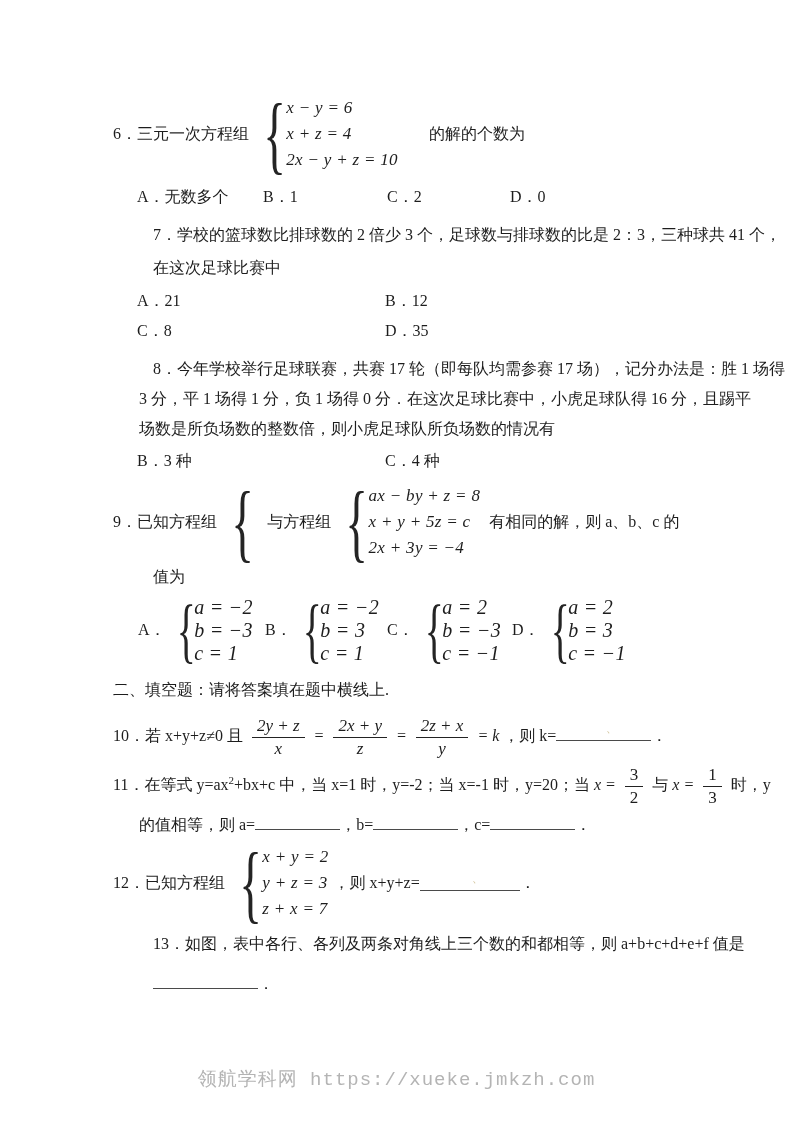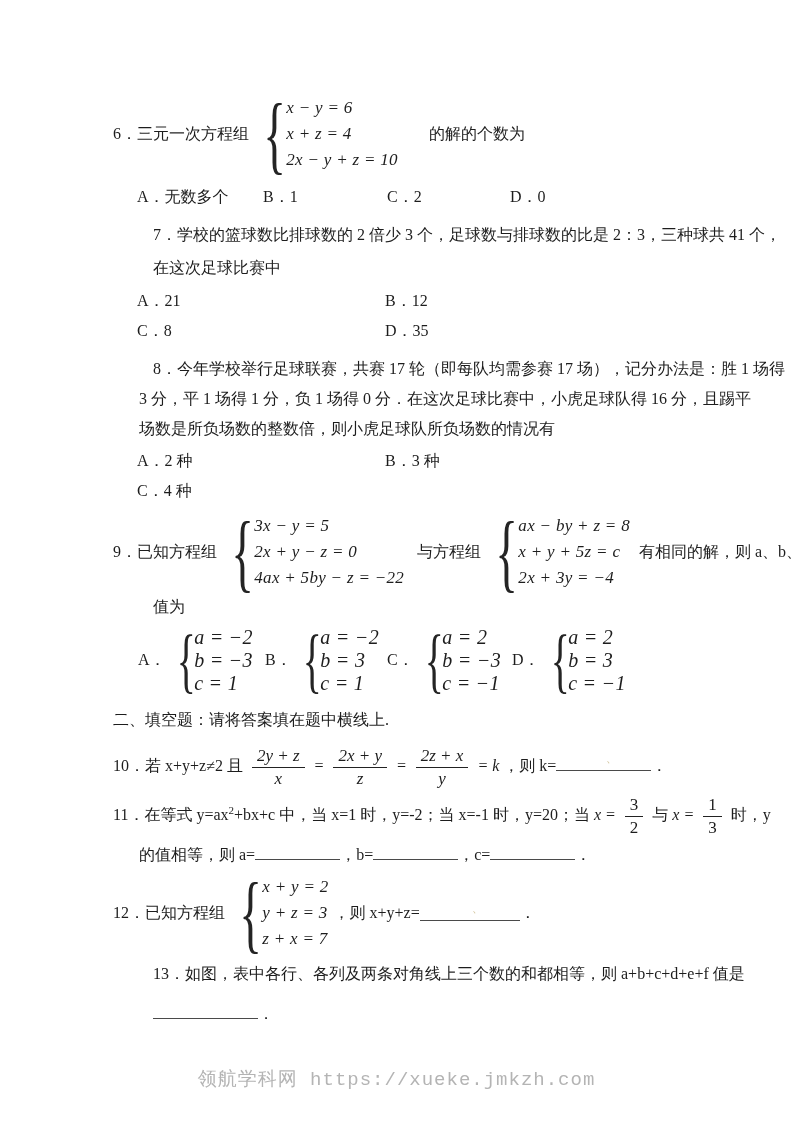--- a/index.html
+++ b/index.html
@@ -103,37 +103,31 @@
         <span>C．8</span>
         <span>D．35</span>
       </div>
     </div>
 
     <div class="q mt8">
       <div class="qline"><span>8．</span><span>今年学校举行足球联赛，共赛 17 轮（即每队均需参赛 17 场），记分办法是：胜 1 场得</span></div>
       <div class="qline indent">3 分，平 1 场得 1 分，负 1 场得 0 分．在这次足球比赛中，小虎足球队得 16 分，且踢平</div>
       <div class="qline indent">场数是所负场数的整数倍，则小虎足球队所负场数的情况有</div>
       <div class="opts2">
-        <span>A．2 种</span>
         <span>B．3 种</span>
         <span>C．4 种</span>
       </div>
     </div>
 
     <div class="q mt6">
       <div class="sysrow">
         <span>9．</span>
           <span>已知方程组</span>
         <span class="system">
           <span class="brace">{</span>
-          <span class="eqs">
-            <span class="eq">3x − y = 5</span>
-            <span class="eq">2x + y − z = 0</span>
-            <span class="eq">4ax + 5by − z = −22</span>
-          </span>
         </span>
         <span style="margin-left:8px">与方程组</span>
         <span class="system">
           <span class="brace">{</span>
           <span class="eqs">
             <span class="eq">ax − by + z = 8</span>
             <span class="eq">x + y + 5z = c</span>
             <span class="eq">2x + 3y = −4</span>
           </span>
         </span>
@@ -176,21 +170,21 @@
             <span class="eq">b = 3</span>
             <span class="eq">c = −1</span>
           </span>
         </span>
       </div>
     </div>
 
     <div class="sec">二、填空题：请将答案填在题中横线上.</div>
 
     <div class="q10row">
-      <span>10．</span><span>若 x+y+z≠2 且</span>
+      <span>10．</span><span>若 x+y+z≠0 且</span>
       <span class="frac it">
           <span class="fnum">2y + z</span>
           <span class="fden">x</span>
         </span>
       <span class="mi">=</span>
       <span class="frac it">
           <span class="fnum">2x + y</span>
           <span class="fden">z</span>
         </span>
       <span class="mi">=</span>

